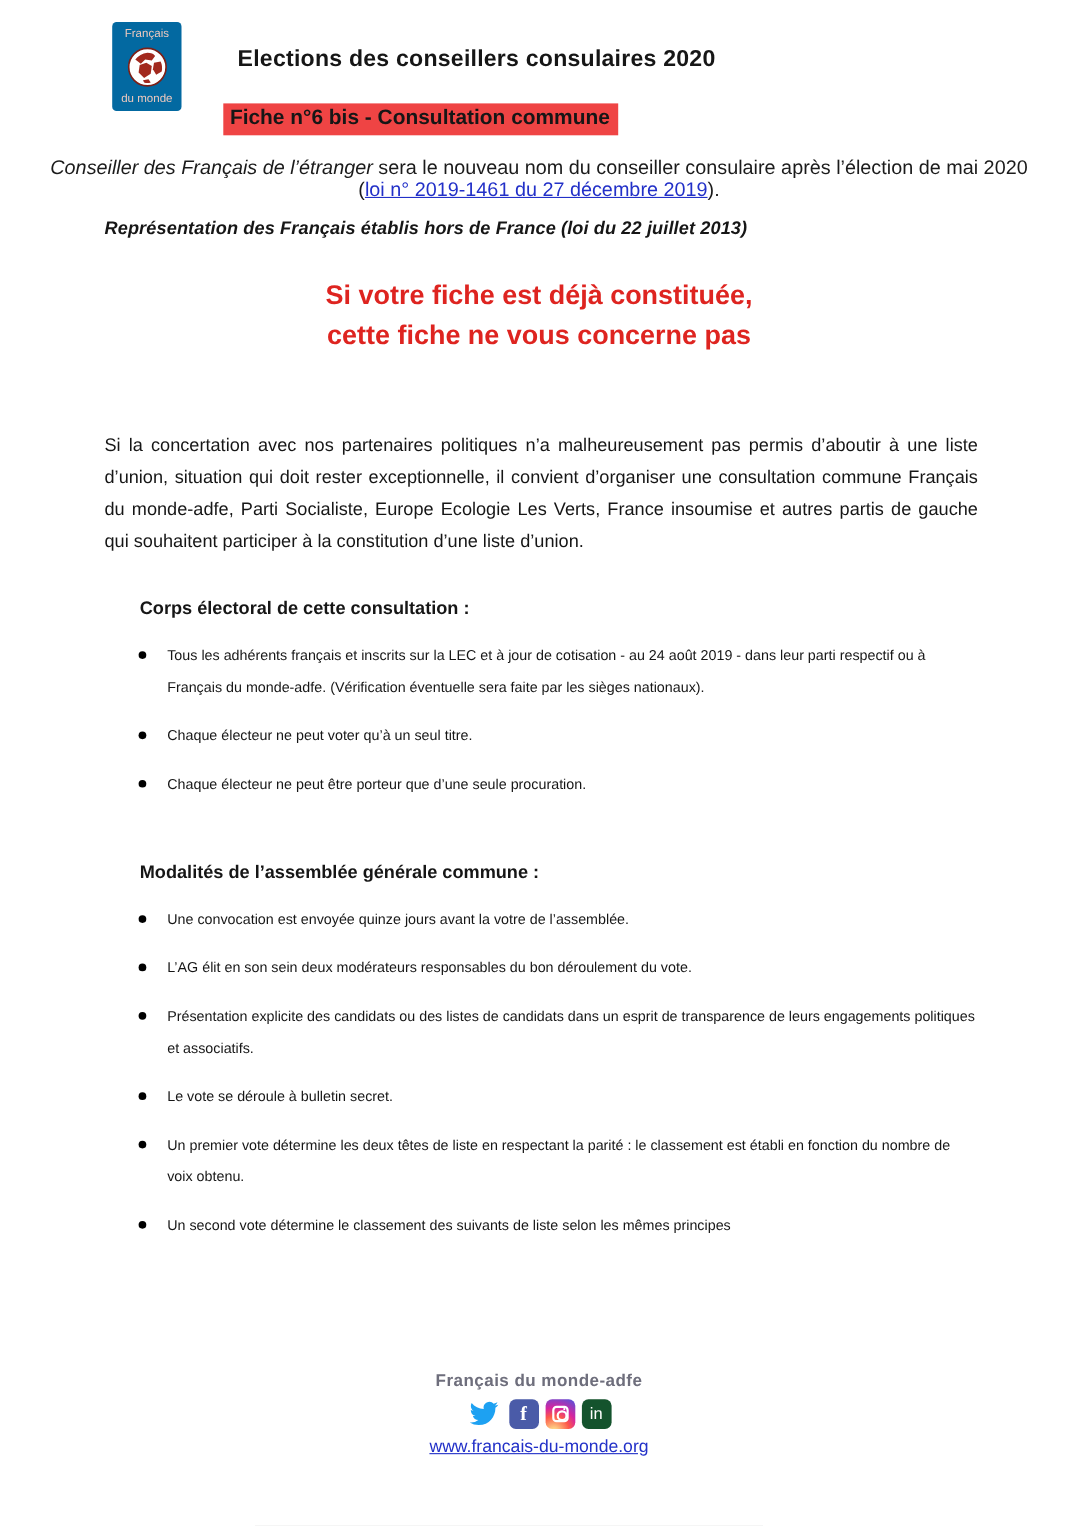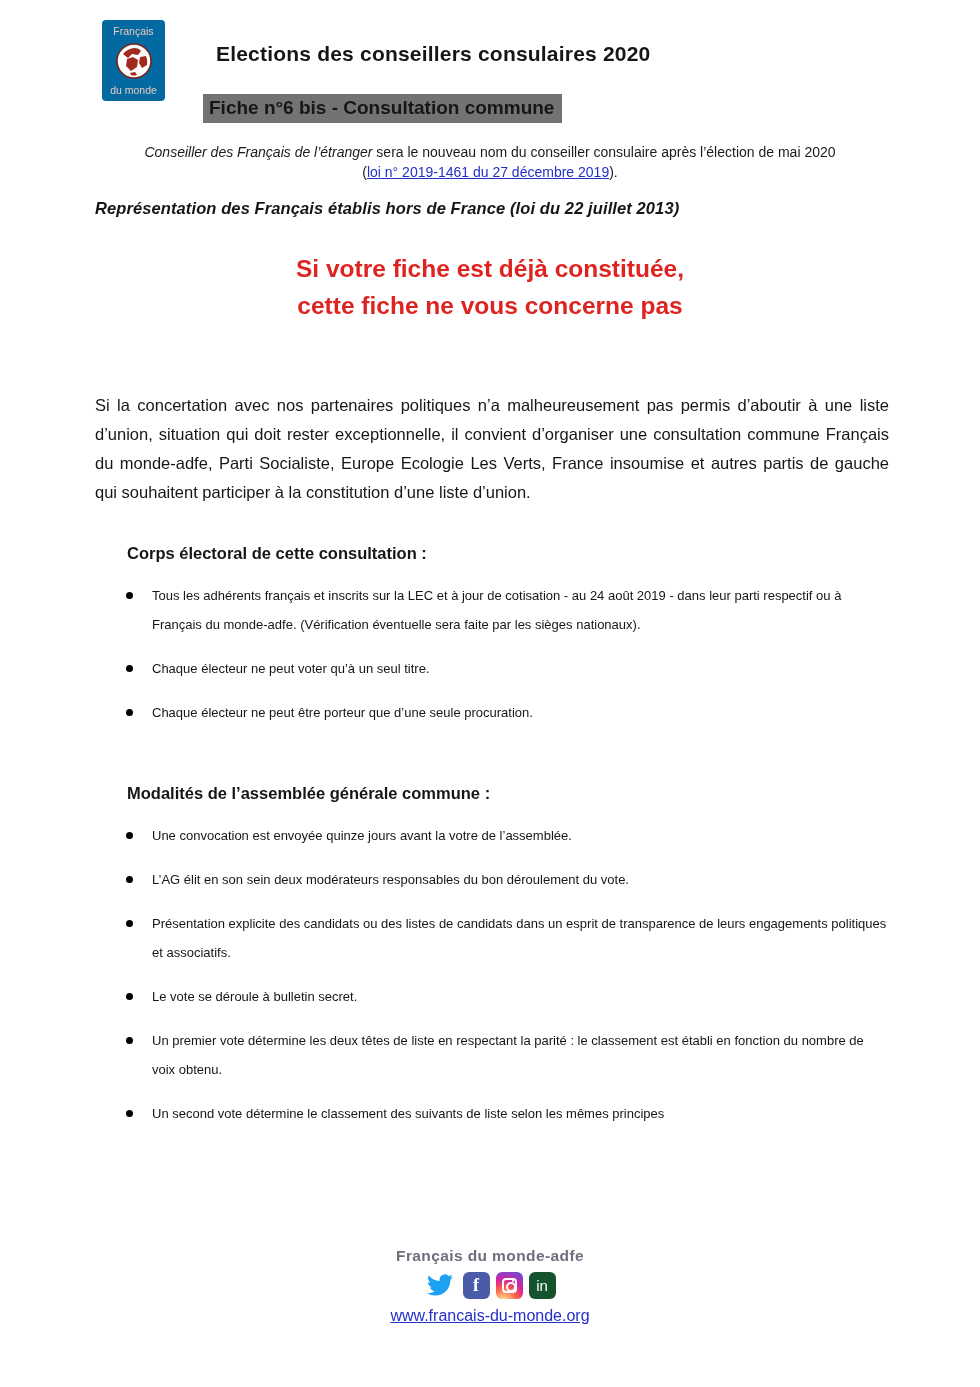--- a/index.html
+++ b/index.html
@@ -27,29 +27,29 @@
   }
   .logo-text { font-size: 10.5px; color: #EFC9BE; white-space: nowrap; }
   .globe-wrap { width: 38px; height: 38px; }
 
   .doc-title {
     position: absolute; left: 216px; top: 42px;
     font-size: 21px; font-weight: bold; letter-spacing: 0.2px;
   }
   .banner {
     position: absolute; left: 203px; top: 94px;
-    background: #737373;
+    background: #ef4444;
     font-size: 19px; font-weight: bold;
     padding: 3px 8px 4px 6px;
   }
 
   
   .note {
     position: absolute; left: 0; top: 143px; width: 100%;
-    text-align: center; font-size: 14px; color: #1b1b1b;
+    text-align: center; font-size: 18px; color: #1b1b1b;
     line-height: 18px;
   }
   .note .italic { font-style: italic; }
   .note .line2 { margin-top: 2px; }
   .note .link { color: #2230C8; text-decoration: underline; cursor: pointer; }
 
   .law-ref {
     position: absolute; left: 95px; top: 199px;
     font-size: 16.5px; font-weight: bold; font-style: italic;
     letter-spacing: 0.1px;

